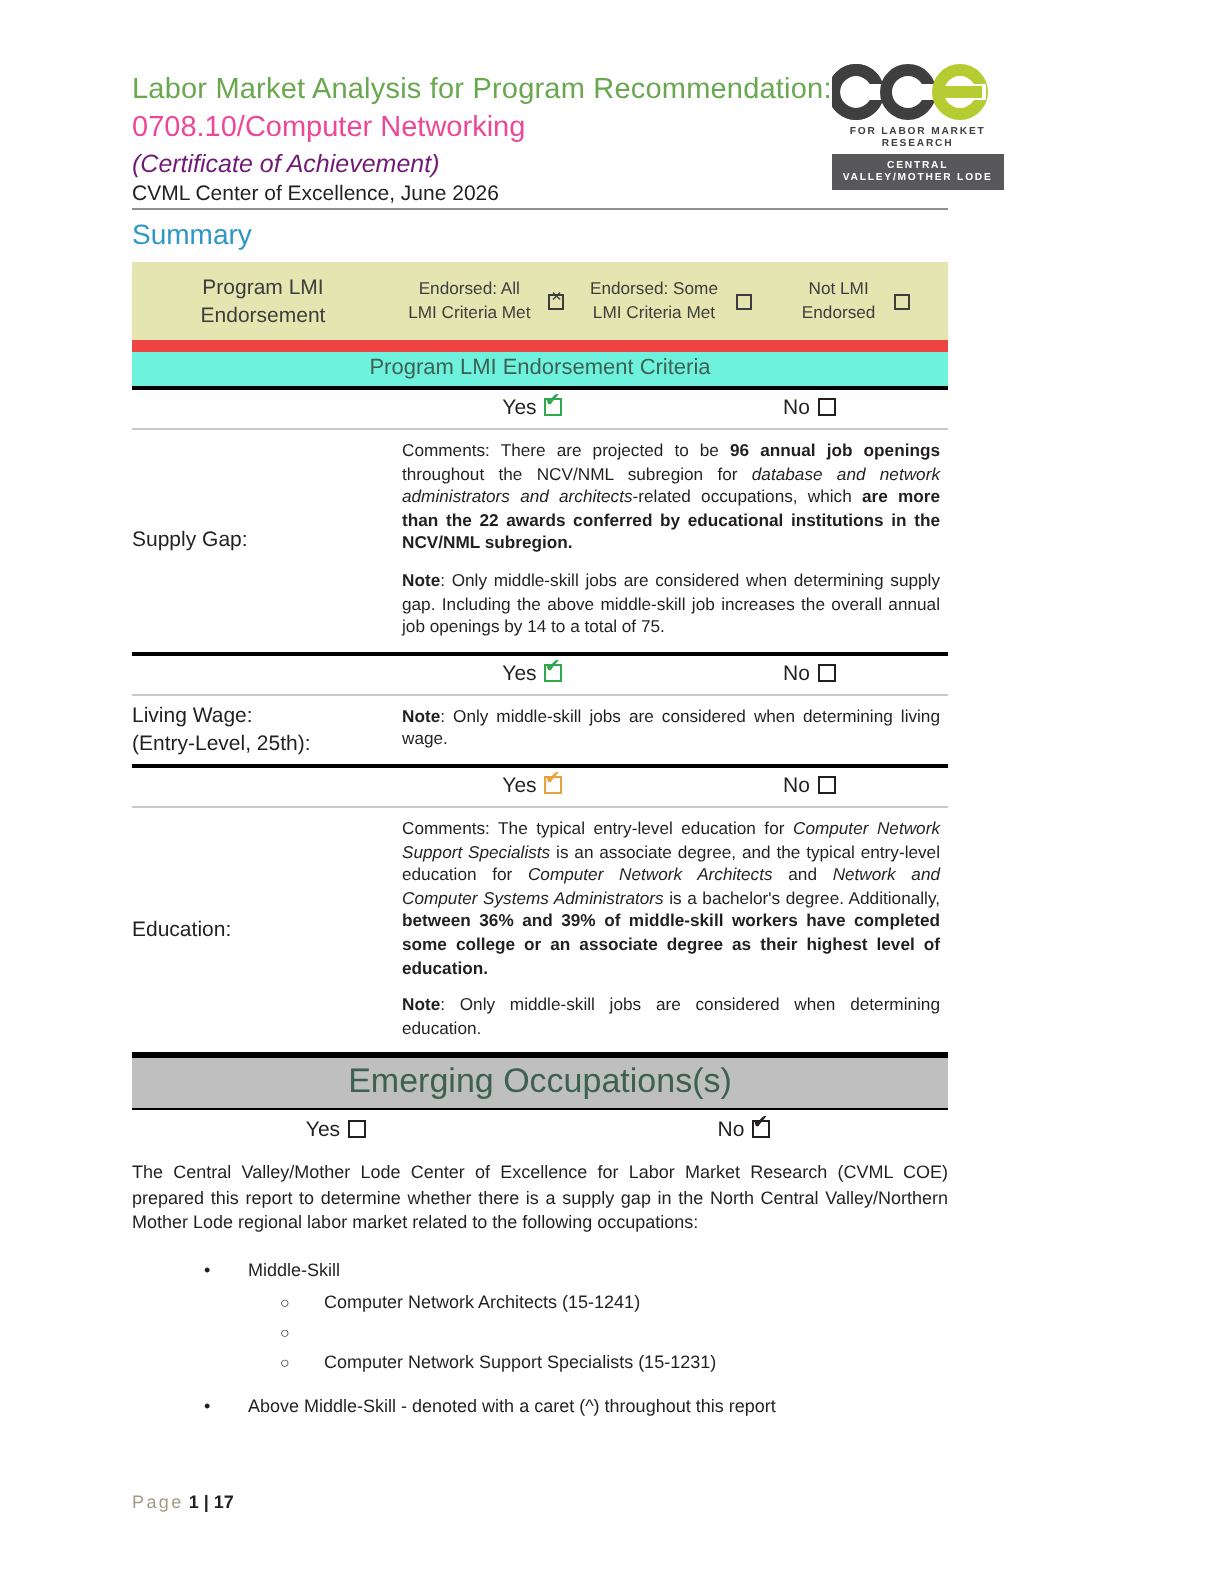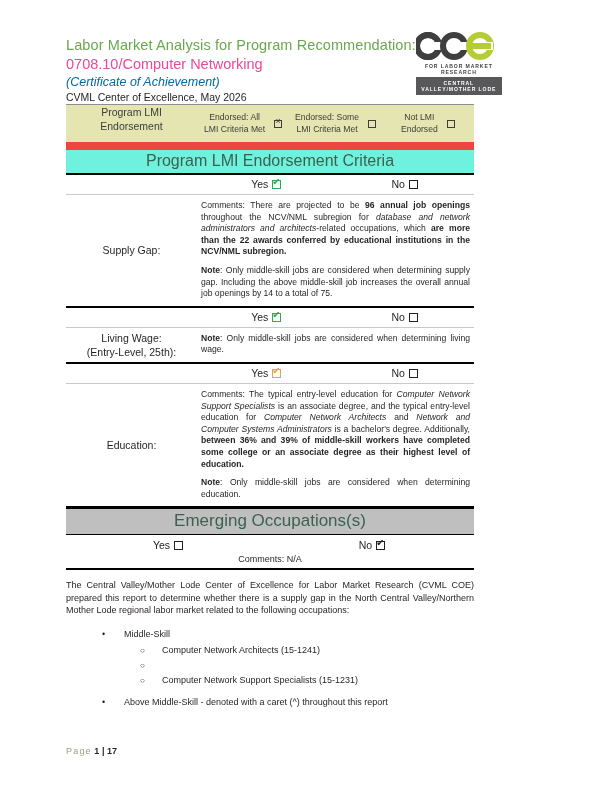--- a/index.html
+++ b/index.html
@@ -42,21 +42,21 @@
     white-space: nowrap;
   }
   .title-line2 {
     font-size: 14.5px;
     color: #ec4899;
     line-height: 19px;
     white-space: nowrap;
   }
   .title-line3 {
     font-size: 12.5px;
-    color: #0369a1;
+    color: #701a75;
     font-style: italic;
     line-height: 16px;
     white-space: nowrap;
   }
   .title-sub {
     font-size: 10.5px;
     color: #231f20;
     line-height: 15px;
     white-space: nowrap;
   }
@@ -97,22 +97,23 @@
     font-size: 14px;
     color: #2e97c8;
     margin: 3px 0 5px 0;
     line-height: 18px;
   }
 
   
   .endorse {
     background: #e4e5b0;
     display: flex;
+    align-items: center;
     height: 45px;
-    border-bottom: 8px solid #ef4444;
+    border-bottom: 6px solid #ef4444;
     box-sizing: border-box;
   }
   .endorse-label {
     width: 131px;
     text-align: center;
     font-size: 10.5px;
     line-height: 14px;
     color: #3d3d3d;
   }
   .endorse-opt {
@@ -145,21 +146,21 @@
     font-size: 9px;
     line-height: 9px;
     text-align: center;
     color: #3d3d3d;
   }
 
   
   .band-teal {
     background: #6ff2dd;
     text-align: center;
-    font-size: 16px;
+    font-size: 11px;
     color: #3c6151;
     padding: 2px 0 3px 0;
     border-bottom: 2px solid #000;
   }
   .band-gray {
     background: #bfbfbf;
     text-align: center;
     font-size: 17px;
     color: #3c6151;
     padding: 2px 0 3px 0;
@@ -219,21 +220,20 @@
     color: #231f20;
   }
 
   .crit-body {
     display: flex;
     align-items: center;
   }
   .crit-name {
     width: 131px;
     flex: none;
-    text-align: center;
     font-size: 10.5px;
     line-height: 14px;
     color: #231f20;
   }
   .crit-text {
     flex: 1;
     padding: 5px 4px 6px 4px;
     box-sizing: border-box;
   }
   .crit-text p {
@@ -306,21 +306,21 @@
 </head>
 <body>
 
 <div class="page">
 
   <div class="header">
     <div class="title-block">
       <div class="title-line1">Labor Market Analysis for Program Recommendation:</div>
       <div class="title-line2">0708.10/Computer Networking</div>
       <div class="title-line3">(Certificate of Achievement)</div>
-      <div class="title-sub">CVML Center of Excellence, May 2026</div>
+      <div class="title-sub">CVML Center of Excellence, June 2026</div>
     </div>
 
     <div class="logo">
       <svg class="logo-mark" width="86" height="28" viewBox="0 0 86 28">
 
         <path d="M23,14 a11,11 0 1 0 0,0.01 M23,14 L12,14" fill="none" stroke="#3f3f3f" stroke-width="6"></path>
         <circle cx="12" cy="14" r="11" fill="none" stroke="#3f3f3f" stroke-width="6"></circle>
         <rect x="12" y="10" width="14" height="8" fill="#ffffff"></rect>
 
         <circle cx="38" cy="14" r="11" fill="none" stroke="#3f3f3f" stroke-width="6"></circle>
@@ -330,20 +330,21 @@
         <rect x="64" y="10" width="13" height="8" fill="#ffffff"></rect>
         <rect x="55" y="11" width="20" height="6" fill="#b5cc33"></rect>
       </svg>
       <div class="logo-tag1">FOR LABOR MARKET RESEARCH</div>
       <div class="logo-tag2">CENTRAL VALLEY/MOTHER LODE</div>
     </div>
   </div>
 
   <hr class="hr-top">
 
+  <div class="summary-h">Summary</div>
 
   <div class="endorse">
     <div class="endorse-label">
       <div>Program LMI</div>
       <div>Endorsement</div>
     </div>
 
     <div class="endorse-opt">
       <div class="txt">
         <div>Endorsed: All</div>
@@ -432,21 +433,20 @@
 
   <div class="band-gray">Emerging Occupations(s)</div>
   <div class="emerg-yesno">
     <div class="yn">
       <span>Yes</span><span class="ckbox"></span>
     </div>
     <div class="yn">
       <span>No</span><span class="ckbox checked-black"></span>
     </div>
   </div>
-  <div class="emerg-comments">Comments: N/A</div>
 
   <div class="body-copy">The Central Valley/Mother Lode Center of Excellence for Labor Market Research (CVML COE) prepared this report to determine whether there is a supply gap in the North Central Valley/Northern Mother Lode regional labor market related to the following occupations:</div>
 
   <div class="bullets">
     <div class="b1">
       <span class="dot">•</span>
       <span>Middle-Skill</span>
     </div>
     <div class="b2">
       <span class="dot">○</span>

